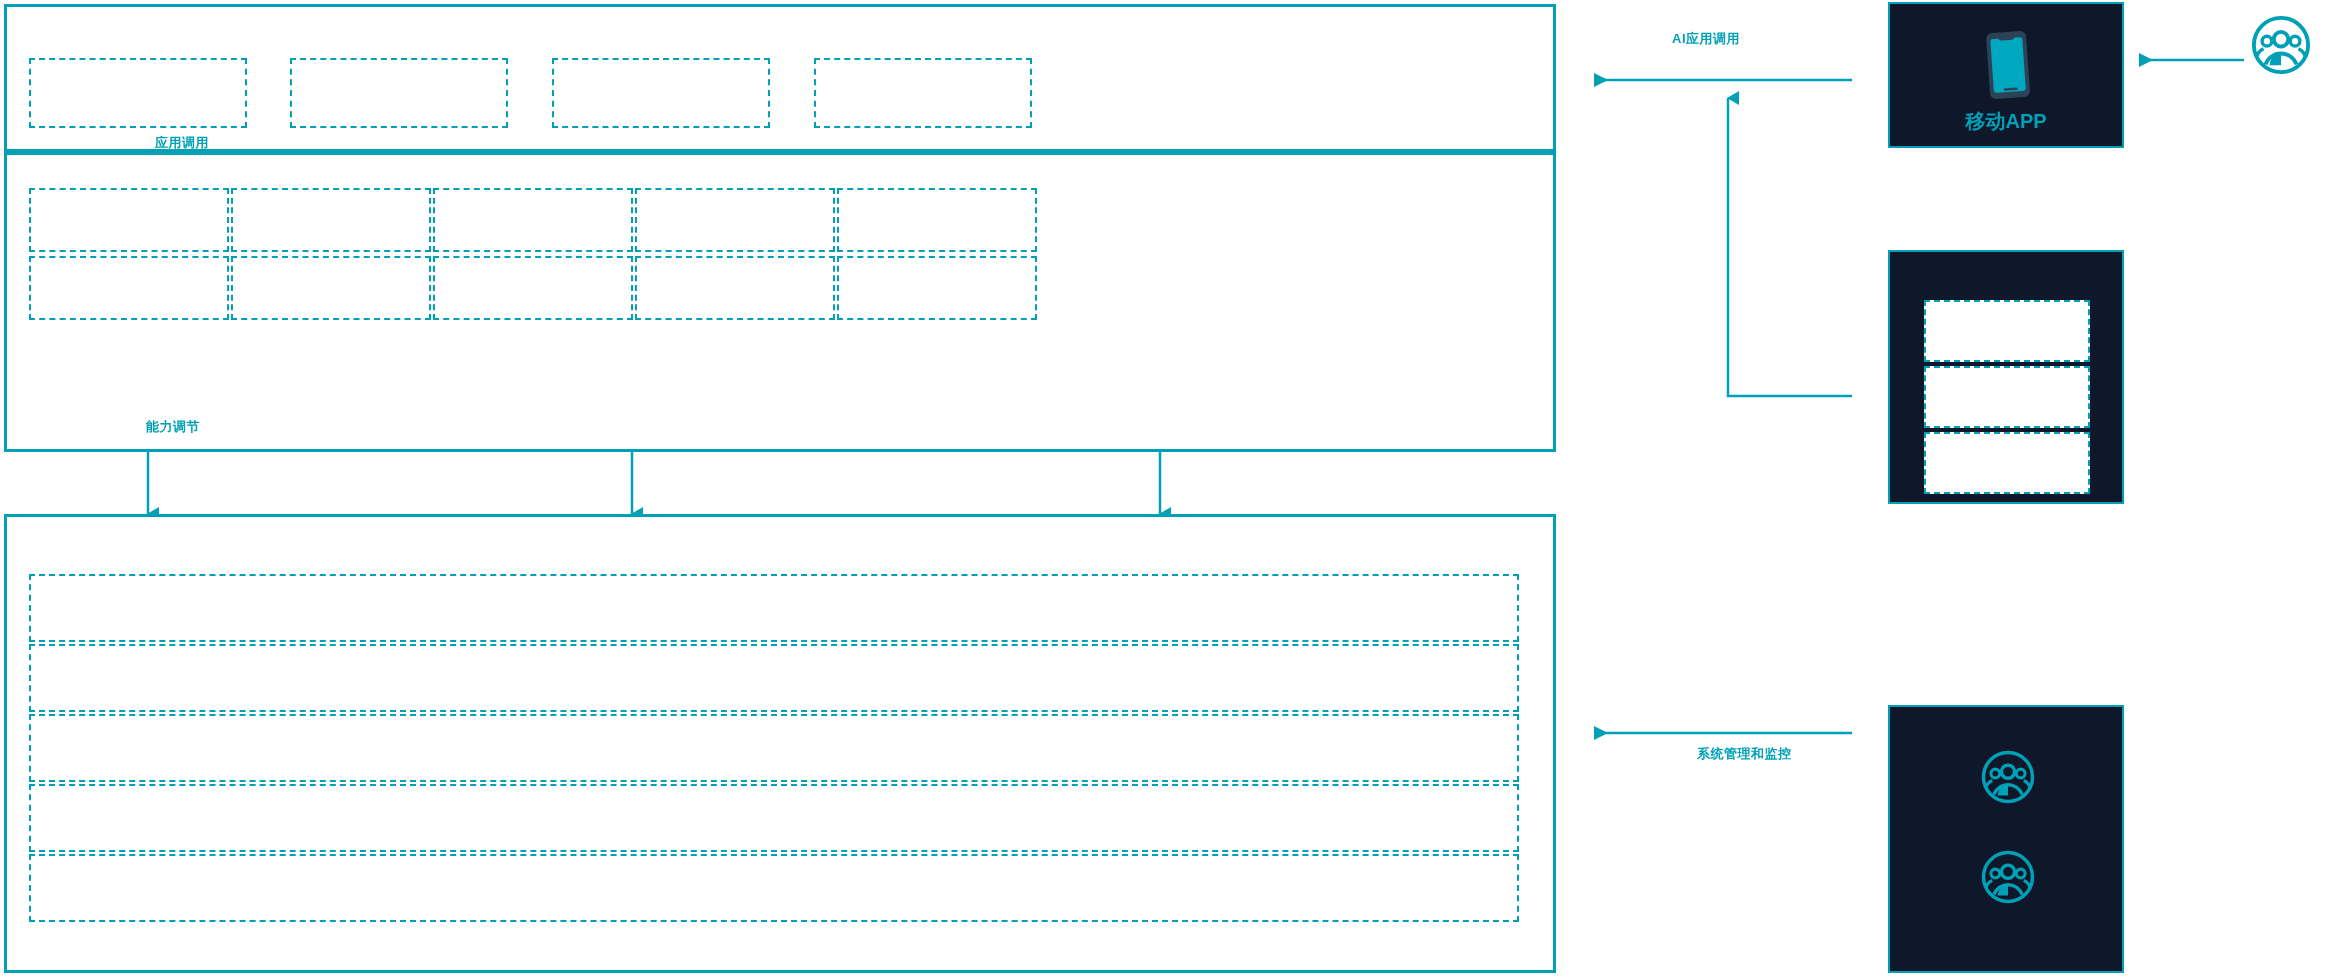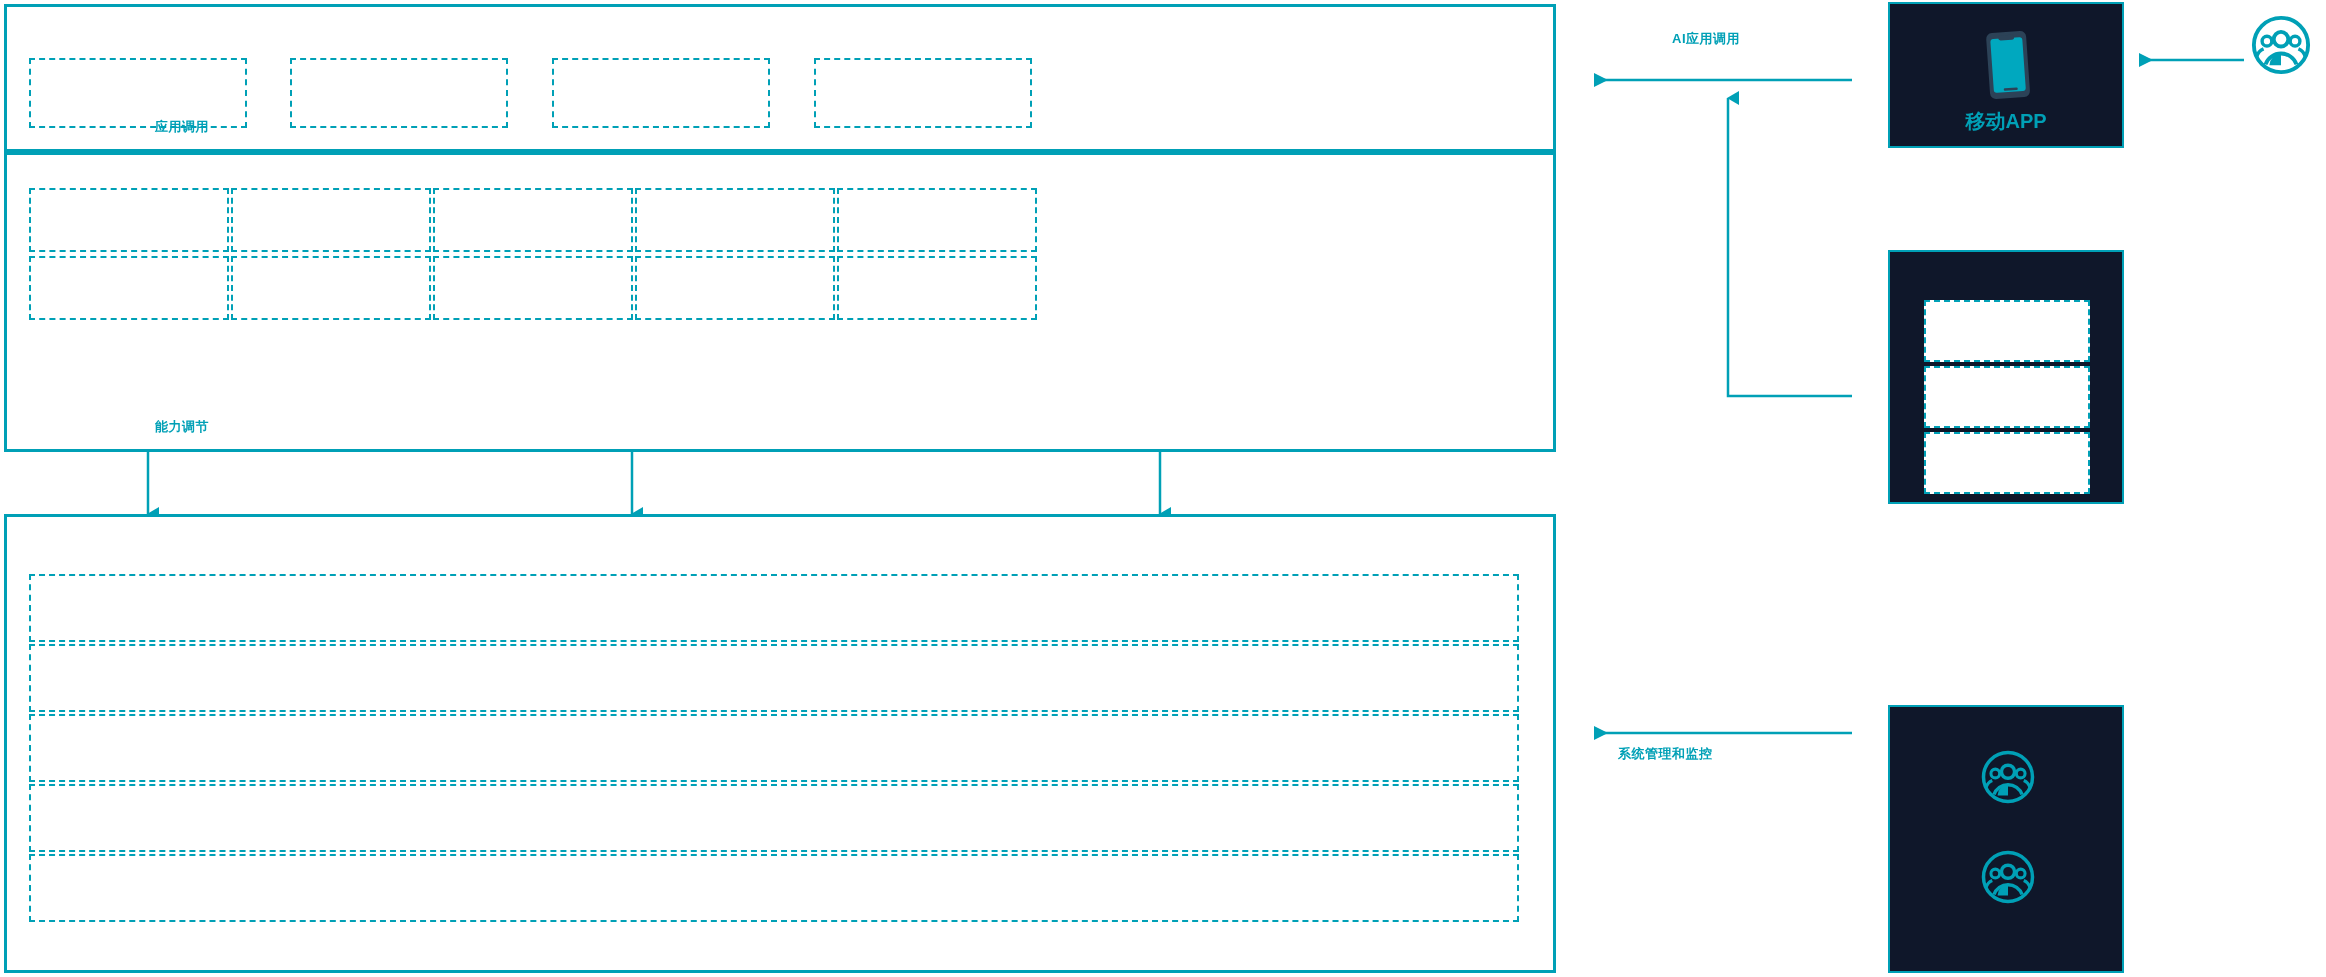--- a/index.html
+++ b/index.html
@@ -109,50 +109,50 @@
     <line x1="2244" y1="60" x2="2140" y2="60" stroke="#00a0b6" stroke-width="2.5" marker-end="url(#ah-left)"></line>
   </svg>
 
   <div class="panel" style="left:4px; top:4px; width:1552px; height:148px;">
     <div class="cell" style="left:22px; top:51px; width:218px; height:70px;"></div>
     <div class="cell" style="left:283px; top:51px; width:218px; height:70px;"></div>
     <div class="cell" style="left:545px; top:51px; width:218px; height:70px;"></div>
     <div class="cell" style="left:807px; top:51px; width:218px; height:70px;"></div>
   </div>
 
-  <div class="conn-label" style="left:155px; top:118px;">应用调用</div>
+  <div class="conn-label" style="left:155px; top:134px;">应用调用</div>
 
   <div class="panel" style="left:4px; top:152px; width:1552px; height:300px;">
 
     <div class="cell" style="left:22px; top:33px; width:200px; height:64px;"></div>
     <div class="cell" style="left:224px; top:33px; width:200px; height:64px;"></div>
     <div class="cell" style="left:426px; top:33px; width:200px; height:64px;"></div>
     <div class="cell" style="left:628px; top:33px; width:200px; height:64px;"></div>
     <div class="cell" style="left:830px; top:33px; width:200px; height:64px;"></div>
 
     <div class="cell" style="left:22px; top:101px; width:200px; height:64px;"></div>
     <div class="cell" style="left:224px; top:101px; width:200px; height:64px;"></div>
     <div class="cell" style="left:426px; top:101px; width:200px; height:64px;"></div>
     <div class="cell" style="left:628px; top:101px; width:200px; height:64px;"></div>
     <div class="cell" style="left:830px; top:101px; width:200px; height:64px;"></div>
   </div>
 
-  <div class="conn-label" style="left:155px; top:418px;font-family:Liberation Serif, serif;">能力调节</div>
+  <div class="conn-label" style="left:146px; top:418px;font-family:Liberation Serif, serif;">能力调节</div>
 
   <div class="panel" style="left:4px; top:514px; width:1552px; height:459px;">
     <div class="cell" style="left:22px; top:57px; width:1490px; height:68px;"></div>
     <div class="cell" style="left:22px; top:127px; width:1490px; height:68px;"></div>
     <div class="cell" style="left:22px; top:197px; width:1490px; height:68px;"></div>
     <div class="cell" style="left:22px; top:267px; width:1490px; height:68px;"></div>
     <div class="cell" style="left:22px; top:337px; width:1490px; height:68px;"></div>
   </div>
 
   <div class="conn-label" style="left:1672px; top:30px;">AI应用调用</div>
 
-  <div class="conn-label" style="left:1618px; top:745px;">系统管理和监控</div>
+  <div class="conn-label" style="left:1697px; top:745px;">系统管理和监控</div>
 
   <div class="panel-thin" style="left:1888px; top:2px; width:236px; height:146px;">
 
     <span class="icon-abs" style="left:86px; top:22px;">
       <svg width="64" height="76" viewBox="0 0 64 76" xmlns="http://www.w3.org/2000/svg">
         <g transform="rotate(-4 32 38)">
           <rect x="12" y="6" width="40" height="66" rx="6" ry="6" fill="#2c4257"></rect>
           <rect x="16" y="12" width="32" height="54" rx="3" ry="3" fill="#00a8bf"></rect>
           <rect x="24" y="9" width="16" height="5" rx="2.5" ry="2.5" fill="#2c4257"></rect>
           <rect x="26" y="62" width="14" height="2.5" rx="1.2" ry="1.2" fill="#2c4257"></rect>

